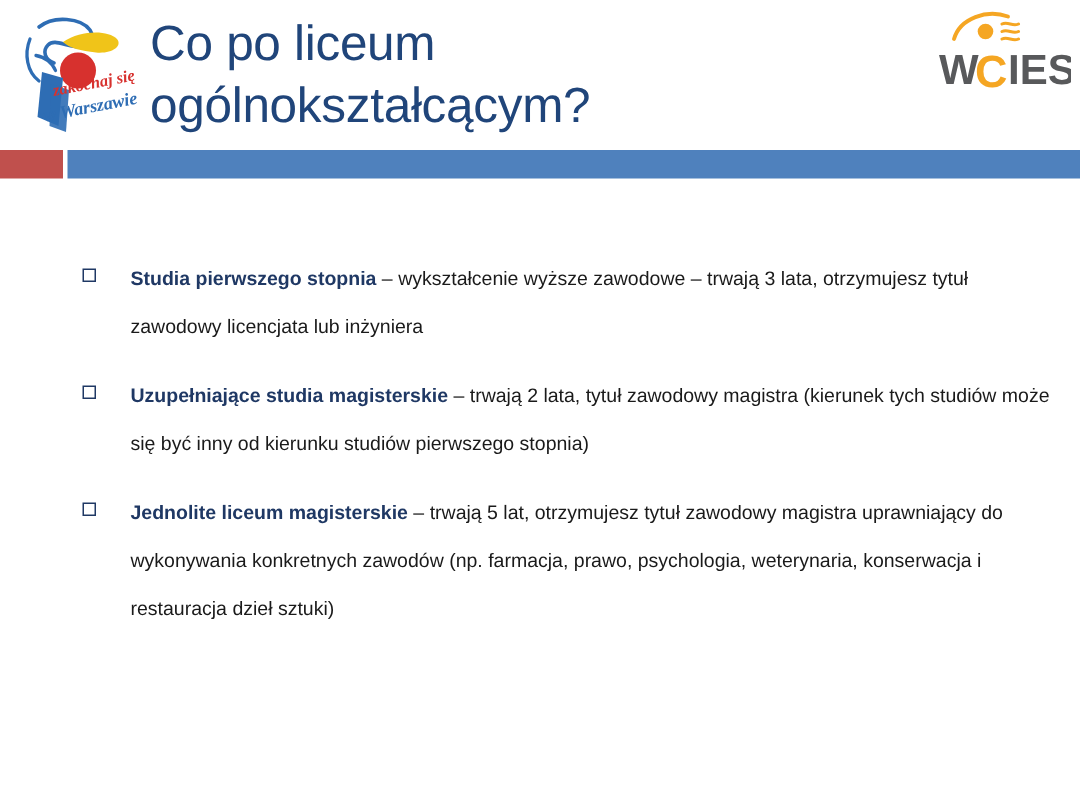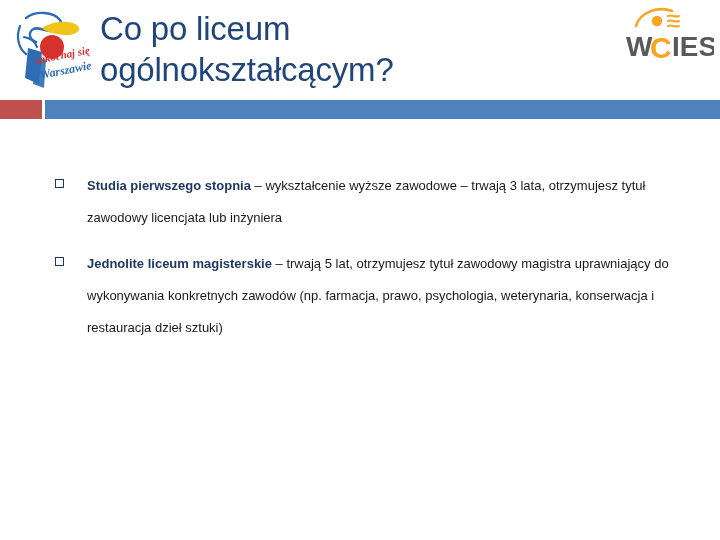--- a/index.html
+++ b/index.html
@@ -172,20 +172,26 @@
 
   <div class="content">
 
     <div class="bullet-row">
       <span class="bullet-marker"></span>
       <div class="bullet-text">
         <span class="lead">Studia pierwszego stopnia</span><span> – wykształcenie  wyższe zawodowe – trwają 3 lata, otrzymujesz  tytuł zawodowy licencjata lub inżyniera</span>
       </div>
     </div>
 
+    <div class="bullet-row">
+      <span class="bullet-marker"></span>
+      <div class="bullet-text">
+        <span class="lead">Uzupełniające studia magisterskie</span><span> – trwają 2 lata, tytuł zawodowy magistra (kierunek tych studiów może się być inny od kierunku studiów pierwszego stopnia)</span>
+      </div>
+    </div>
 
     <div class="bullet-row">
       <span class="bullet-marker"></span>
       <div class="bullet-text">
         <span class="lead">Jednolite liceum magisterskie</span><span> – trwają 5 lat, otrzymujesz tytuł zawodowy magistra uprawniający do wykonywania konkretnych zawodów (np. farmacja, prawo, psychologia, weterynaria, konserwacja i restauracja dzieł sztuki)</span>
       </div>
     </div>
 
 
 

